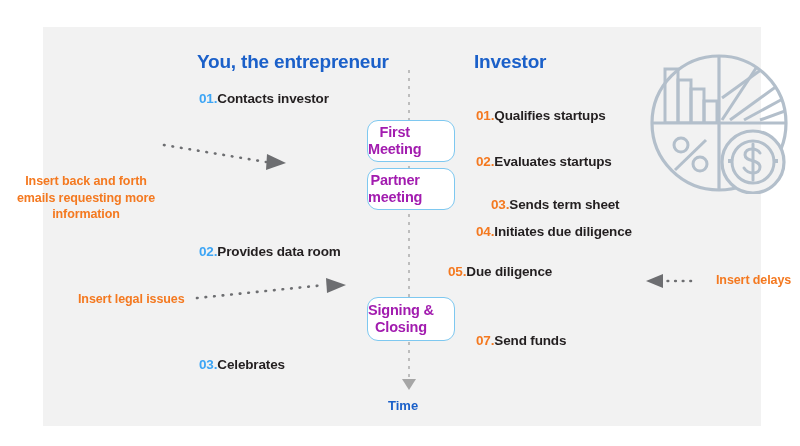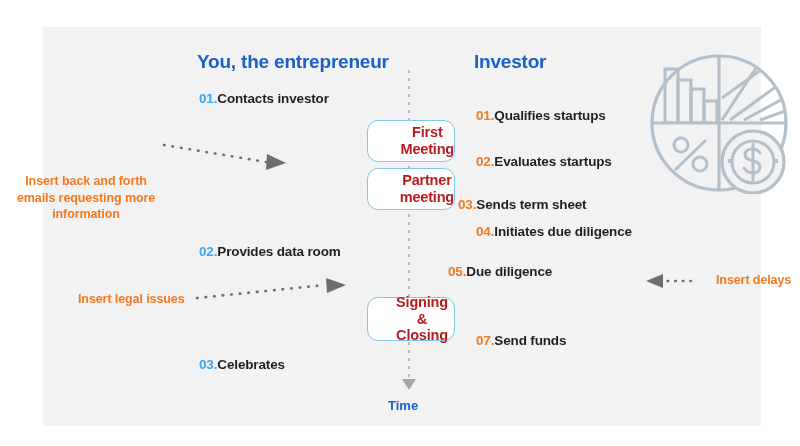--- a/index.html
+++ b/index.html
@@ -97,28 +97,27 @@
 
   
   .milestone {
     position: absolute;
     box-sizing: border-box;
     background: #ffffff;
     border: 1.6px solid #7ec8f0;
     border-radius: 11px;
     display: flex;
     align-items: center;
-    justify-content: flex-end;
+    justify-content: flex-start;
     text-align: center;
     font-size: 14.5px;
     font-weight: bold;
-    color: #b91c1c;
+    color: #a21caf;
     line-height: 1.15;
     letter-spacing: -0.2px;
-    padding-left: 22px;
   }
   #ms-0 { left: 367px; top: 120px; width: 88px; height: 42px; }
   #ms-1 { left: 367px; top: 168px; width: 88px; height: 42px; }
   #ms-2 { left: 367px; top: 297px; width: 88px; height: 44px; }
 
   
   .annot {
     position: absolute;
     font-size: 12.5px;
     font-weight: bold;
@@ -208,21 +207,21 @@
   <div class="step left-col" style="left:199px; top:357px;">
     <span class="num">03.</span><span class="txt">Celebrates</span>
   </div>
 
   <div class="step right-col" style="left:476px; top:108px;">
     <span class="num">01.</span><span class="txt">Qualifies startups</span>
   </div>
   <div class="step right-col" style="left:476px; top:154px;">
     <span class="num">02.</span><span class="txt">Evaluates startups</span>
   </div>
-  <div class="step right-col" style="left:458px; top:197px;">
+  <div class="step right-col" style="left:491px; top:197px;">
     <span class="num">03.</span><span class="txt">Sends term sheet</span>
   </div>
   <div class="step right-col" style="left:476px; top:224px;">
     <span class="num">04.</span><span class="txt">Initiates due diligence</span>
   </div>
   <div class="step right-col" style="left:448px; top:264px;">
     <span class="num">05.</span><span class="txt">Due diligence</span>
   </div>
   <div class="step right-col" style="left:476px; top:333px;">
     <span class="num">07.</span><span class="txt">Send funds</span>

